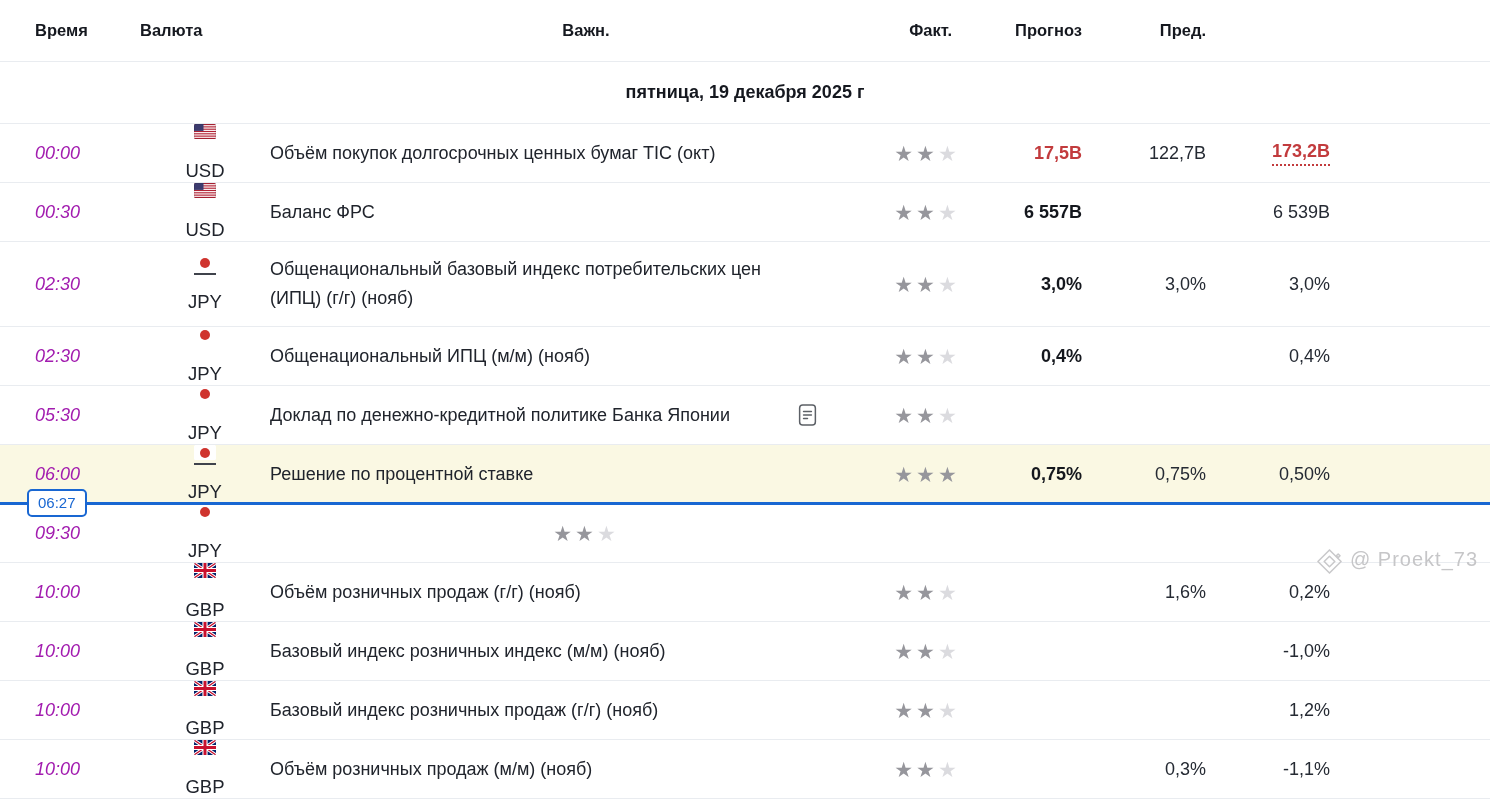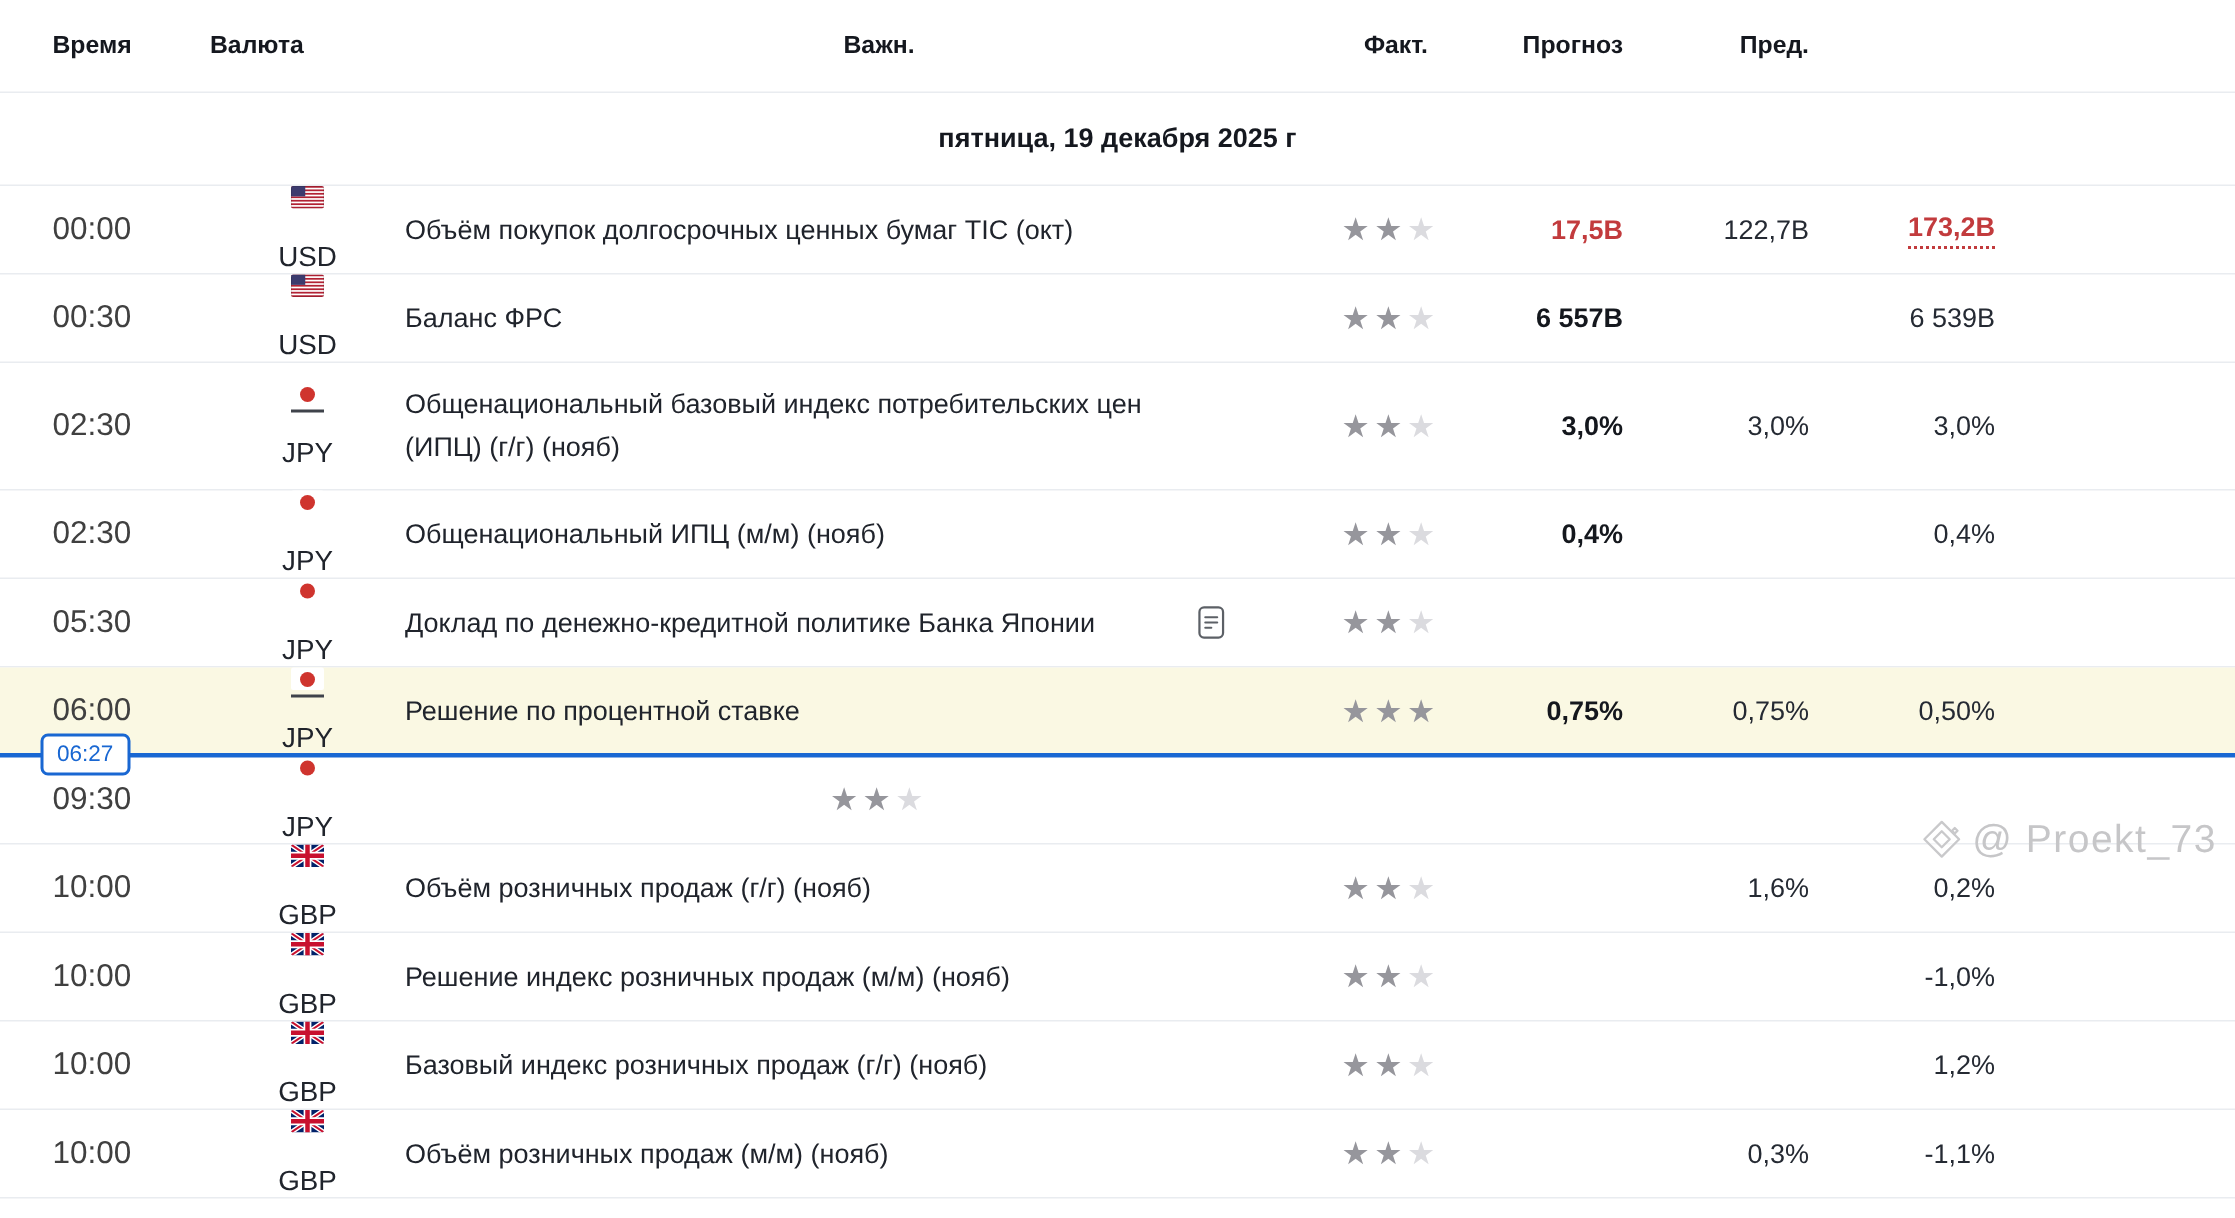--- a/index.html
+++ b/index.html
@@ -17,21 +17,21 @@
   .h.c-center { justify-self:center; padding-left:70px; }
   .h.c-right  { justify-self:end; }
 
   .date-row { height:62px; display:flex; align-items:center; justify-content:center;
               border-bottom:1px solid #e9ecf0; }
   .date-row span { font-size:18px; font-weight:700; color:#15181f; }
 
   .row { min-height:58px; border-bottom:1px solid #e9ecf0; }
   .row.highlighted { background:#faf8e3; border-bottom-color:transparent; }
 
-  .cell-time { font-size:21px; color:#404040; }
+  .cell-time { font-size:18px; color:#a21caf;font-style:italic; }
   .cell-currency { display:flex; align-items:center; gap:14px;flex-direction:column; }
   .flag-wrap { position:relative; width:22px; height:15px; flex:0 0 22px; }
   .flag { position:absolute; left:0; top:0; width:22px; height:15px; border-radius:1.5px; }
   .flag-jp { background:#fff; }
   .flag-jp::after { content:""; position:absolute; left:50%; top:50%; width:10px; height:10px;
                     margin:-5px 0 0 -5px; border-radius:50%; background:#cf342e; }
   .flag-underline { position:absolute; left:0; top:18px; width:22px; height:2px; background:#3f434b; }
   .currency-code { font-size:18.5px; color:#20242c; }
 
   .cell-event { display:flex; align-items:center; padding:13px 14px 13px 0; }
@@ -51,22 +51,22 @@
   .v.red { color:#c23b3d; }
   .v.dotted { border-bottom:2px dotted #c23b3d; padding-bottom:2px;font-weight:bold; }
 
   
   .time-marker { position:relative; height:0; z-index:3; }
   .time-marker-line { position:absolute; left:0; right:0; top:-2px; height:2.5px; background:#1967d2; }
   .time-marker-label { position:absolute; left:27px; top:-15px; background:#ffffff;
                        border:2px solid #1967d2; border-radius:5px; color:#1967d2;
                        font-size:15px; padding:2px 9px 3px; line-height:19px; }
 
-  .watermark { position:absolute; right:12px; bottom:6px; display:flex; align-items:center;
-               gap:7px; color:#c6c6c8; font-size:26px; letter-spacing:1px; z-index:5; }
+  .watermark { position:absolute; right:12px; bottom:6px; display:flex; 
+               gap:7px; color:#c6c6c8; font-size:20px; letter-spacing:1px; z-index:5; }
 </style>
 </head>
 <body>
 
 <div class="page">
 
   <div class="grid col-header">
     <div class="h">Время</div>
     <div class="h">Валюта</div>
     <div class="h c-center">Важн.</div>
@@ -312,21 +312,21 @@
           <path d="M0 0 22 15 M22 0 0 15" stroke="#ffffff" stroke-width="3.2"></path>
           <path d="M0 0 22 15 M22 0 0 15" stroke="#c8102e" stroke-width="1.3"></path>
           <path d="M11 0 V15 M0 7.5 H22" stroke="#ffffff" stroke-width="5.2"></path>
           <path d="M11 0 V15 M0 7.5 H22" stroke="#c8102e" stroke-width="3"></path>
         </svg>
 
       </span>
       <span class="currency-code">GBP</span>
     </div>
     <div class="cell-event">
-      <span class="event-text">Решение индекс розничных продаж (м/м) (нояб)</span>
+      <span class="event-text">Базовый индекс розничных индекс (м/м) (нояб)</span>
 
     </div>
     <div class="cell-importance">
       <span class="star on">★</span>
           <span class="star on">★</span>
           <span class="star off">★</span>
     </div>
     <div class="cell-val cell-actual"><span class="v"></span></div>
     <div class="cell-val cell-forecast"><span class="v"></span></div>
     <div class="cell-val cell-previous"><span class="v">-1,0%</span></div>

